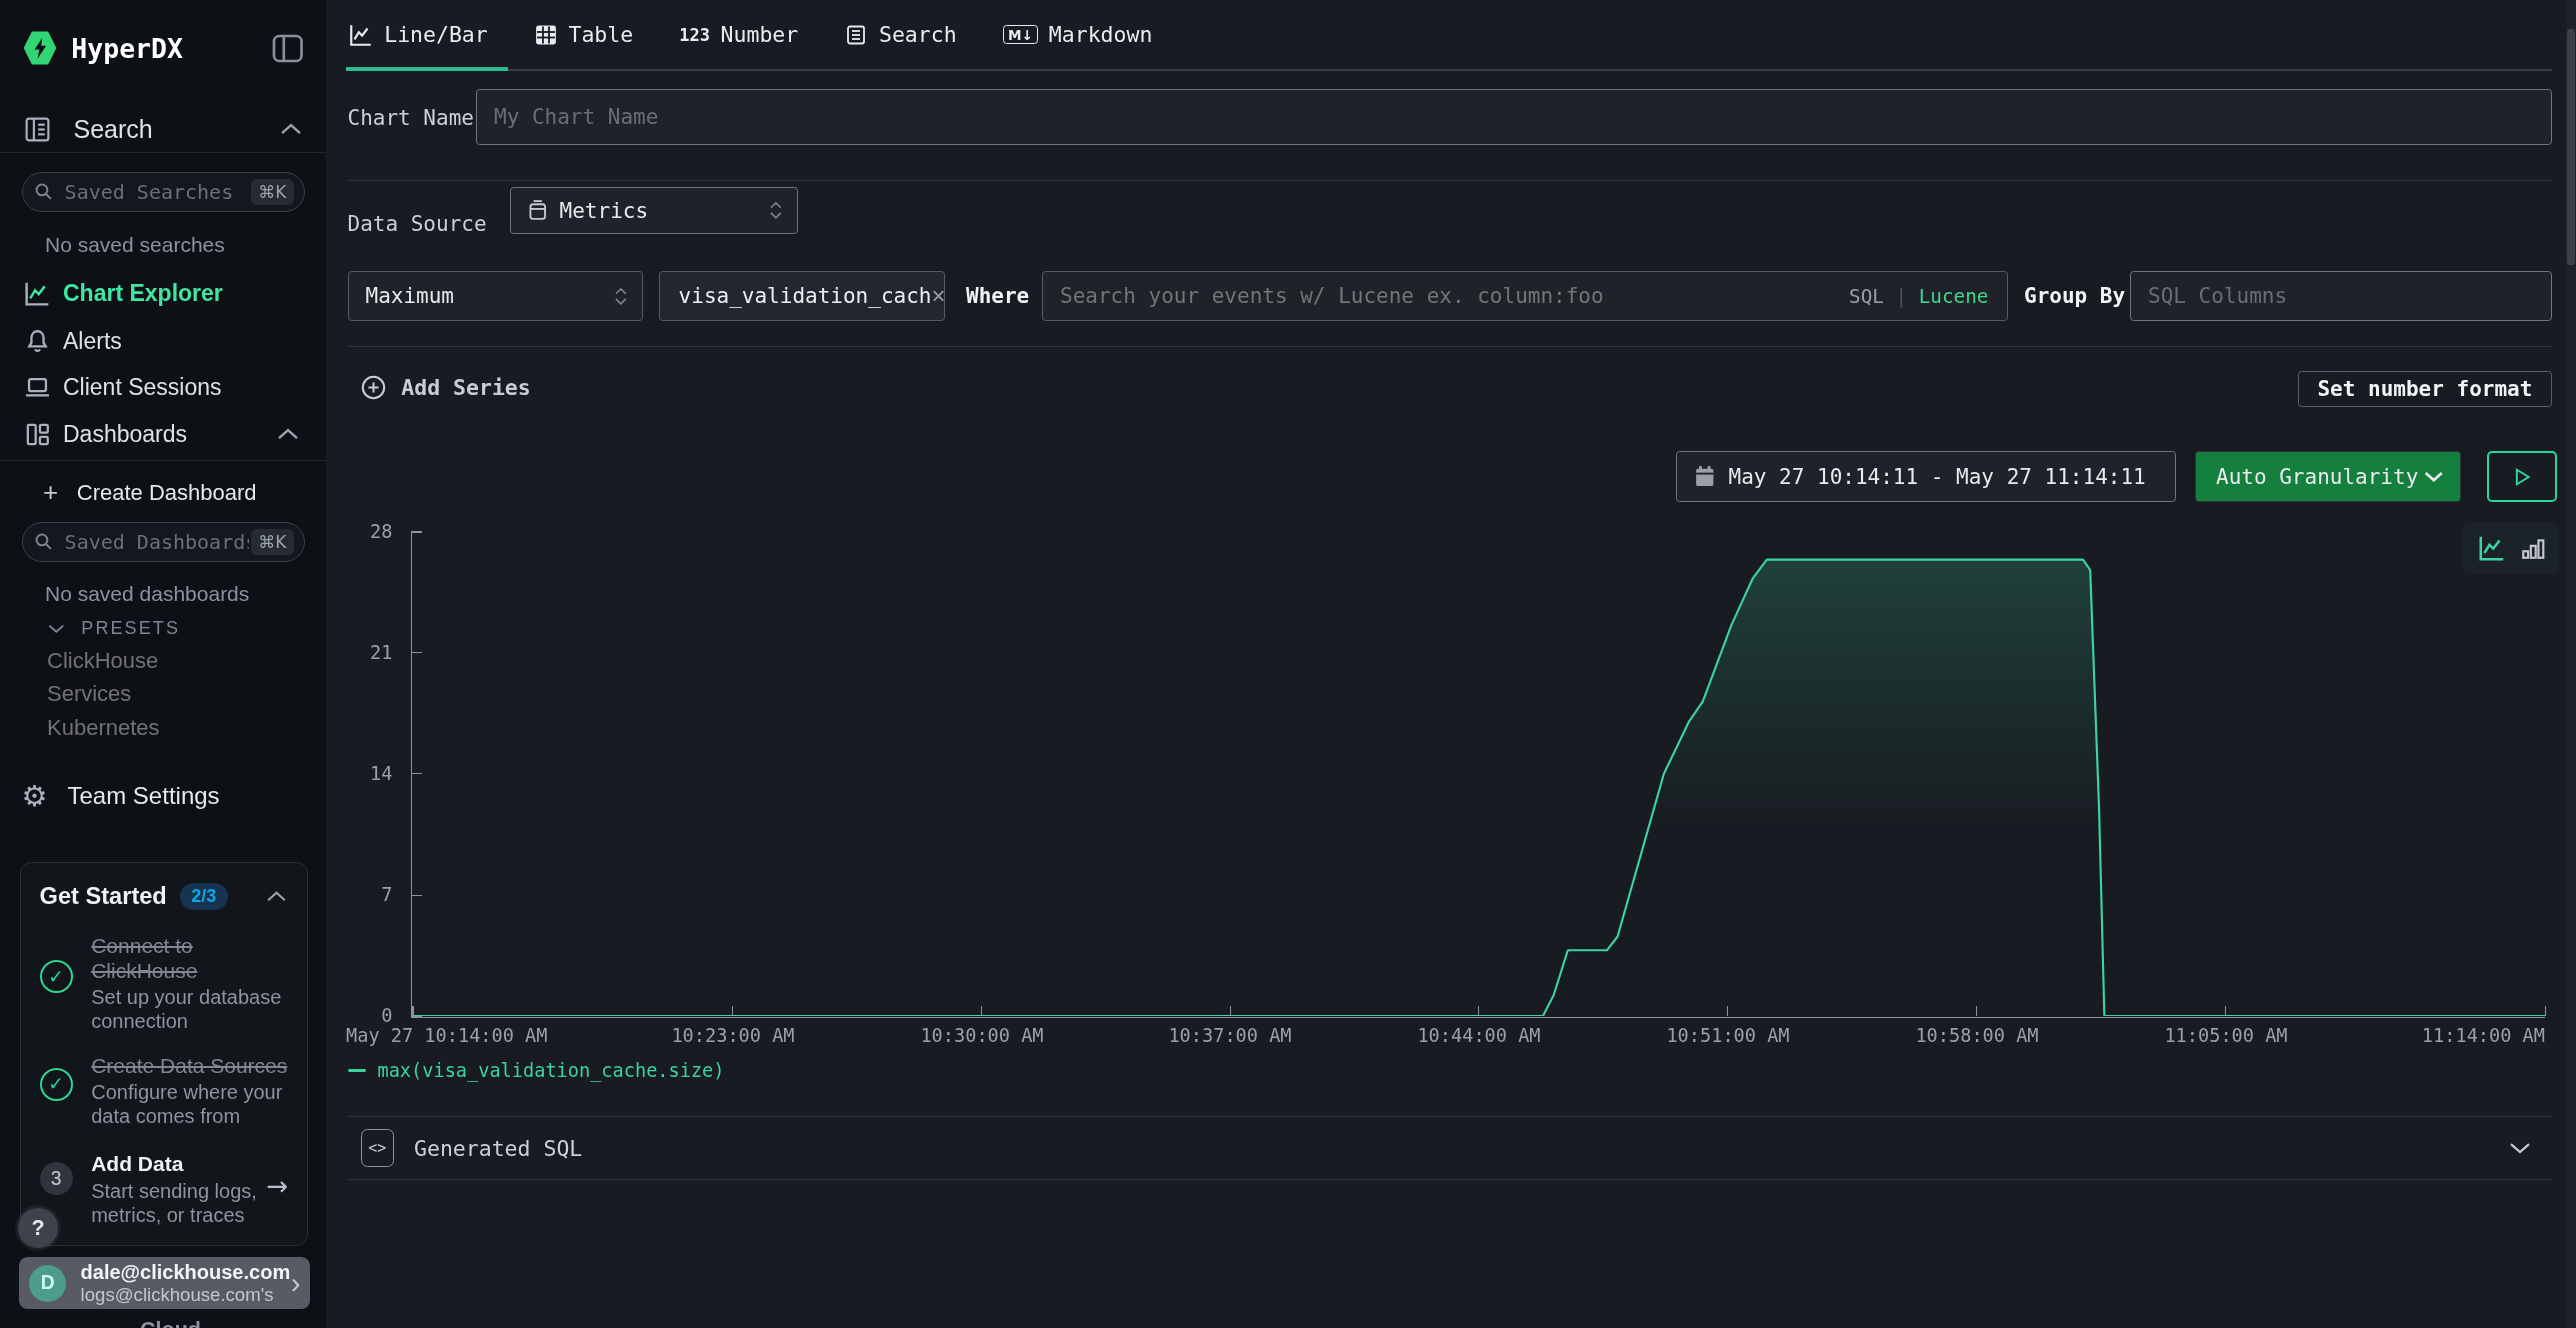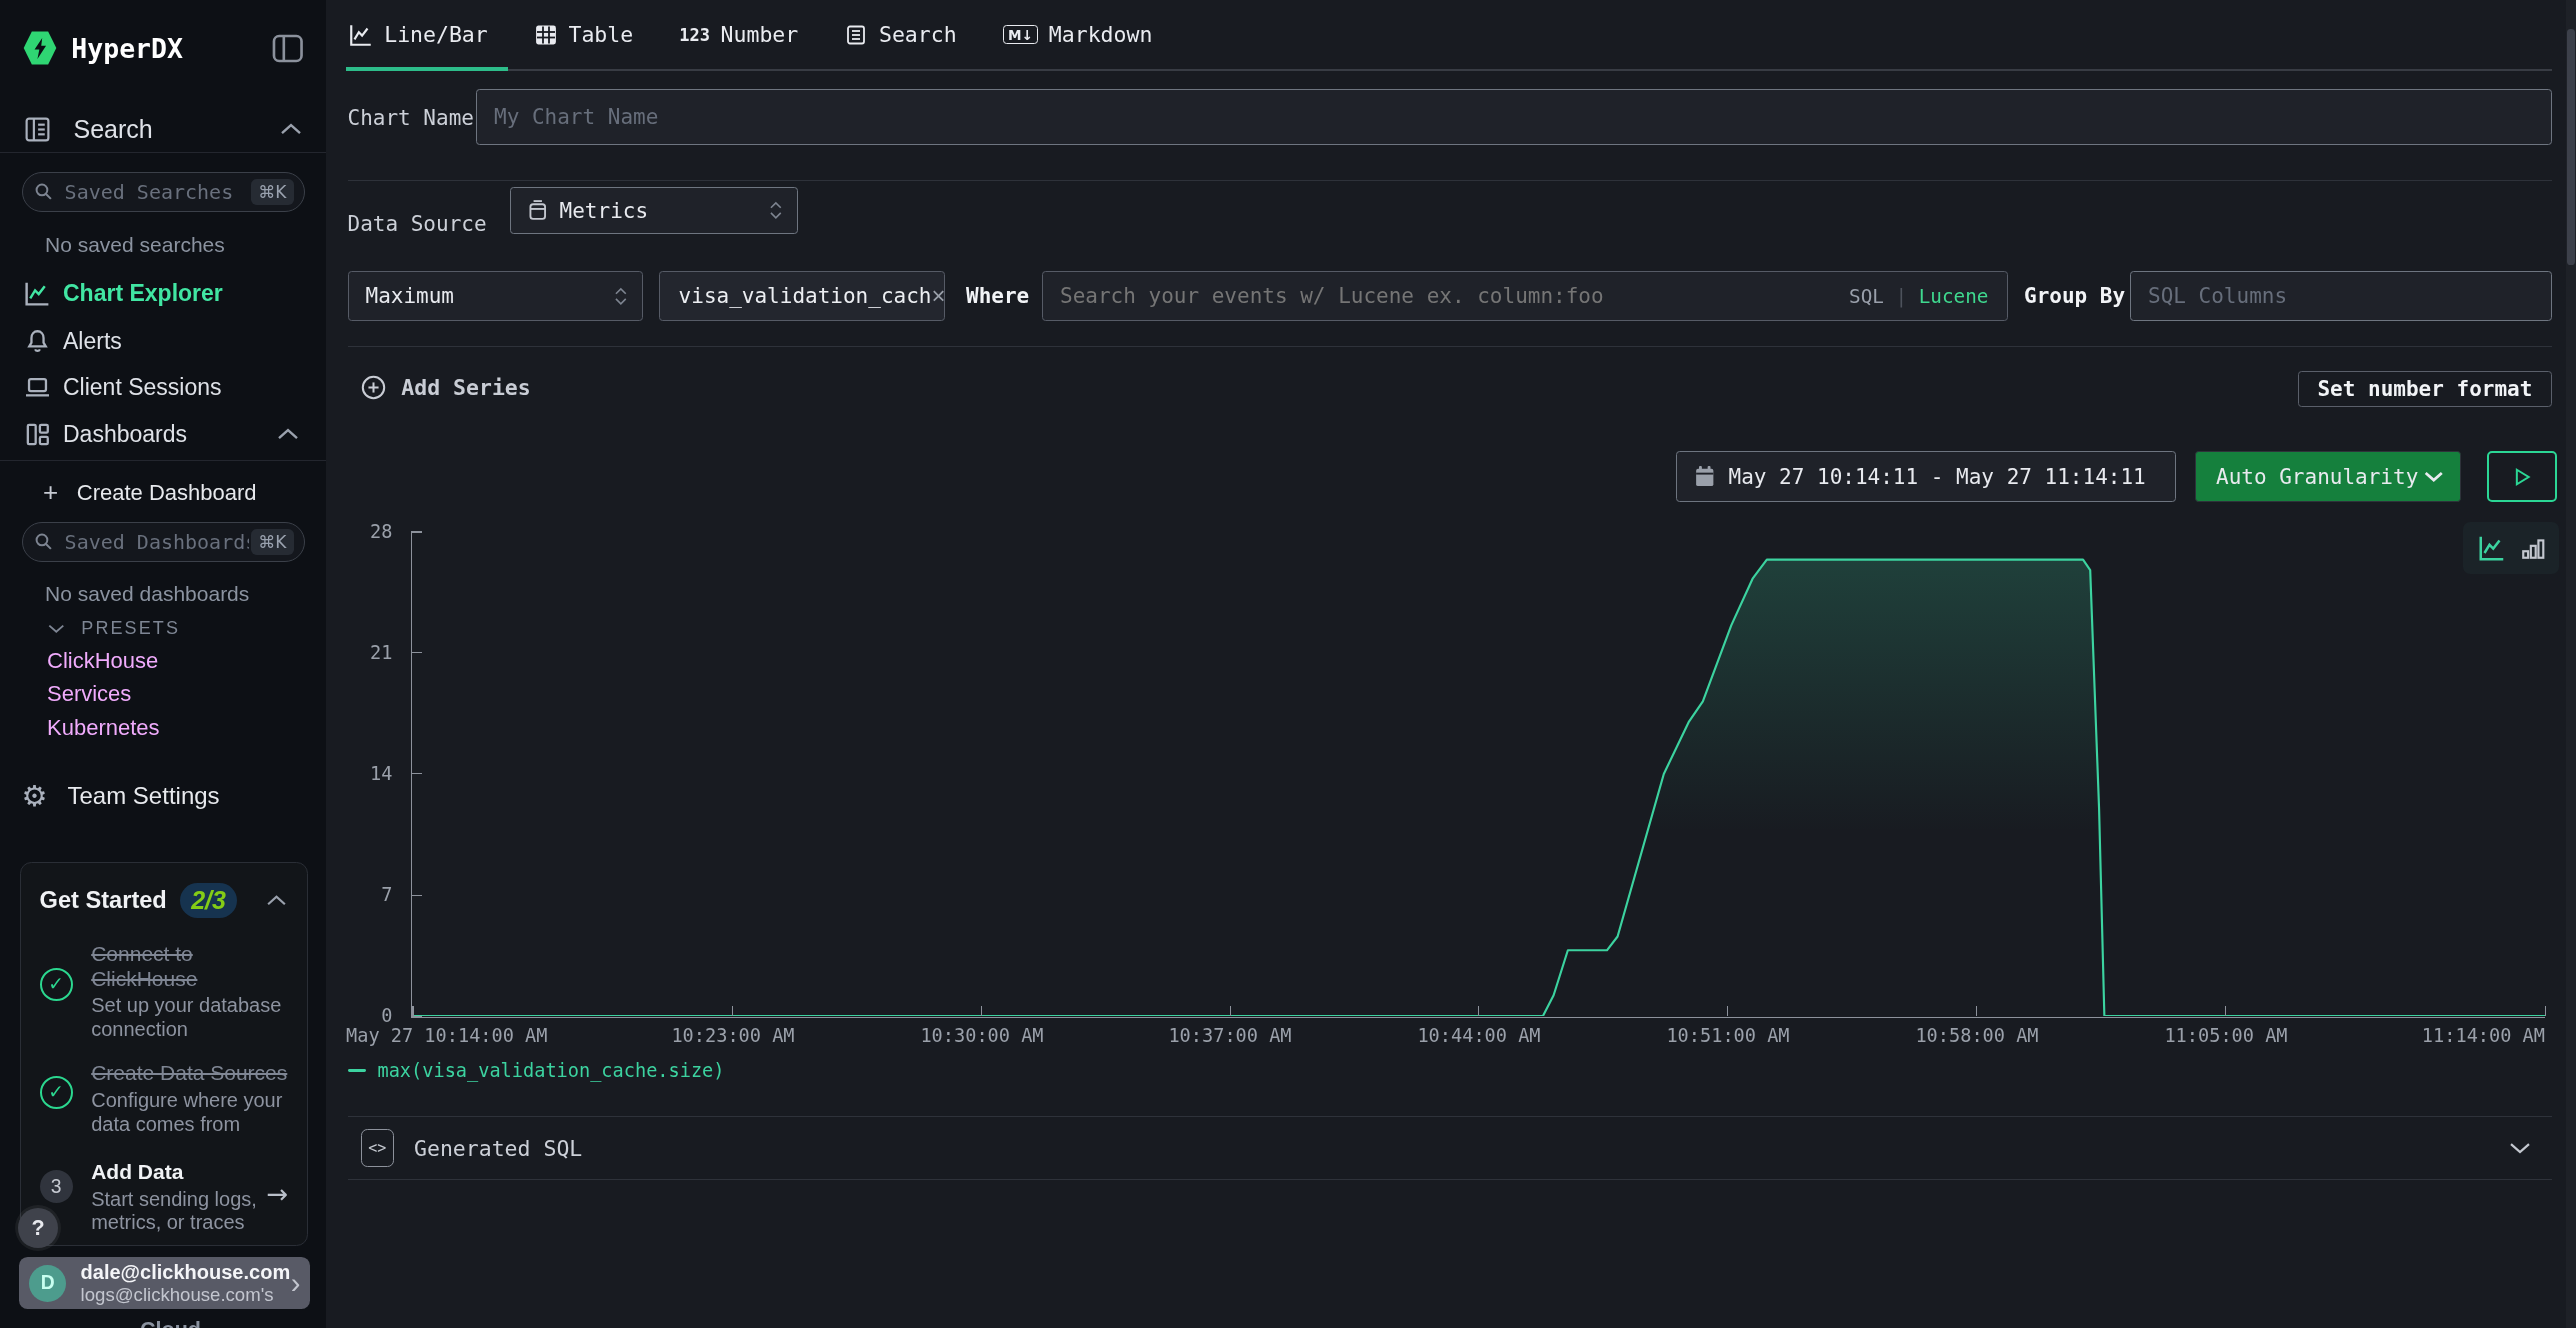--- a/index.html
+++ b/index.html
@@ -17,26 +17,26 @@
   .pill input{background:transparent;border:none;outline:none;flex:1;margin-left:8.6px;
               font-family:"DejaVu Sans Mono",monospace;font-size:20px;color:#c7ccd4;min-width:0;}
   .pill input::placeholder{color:#69707d;}
   .kbd{background:#262b33;border-radius:5.7px;padding:2.9px 7.2px;font-size:17px;color:#9aa2af;
        font-family:"DejaVu Sans","Liberation Sans",sans-serif;}
   .muted{color:#8b93a0;}
   .nav-item{position:absolute;left:0;width:326px;height:40px;display:flex;align-items:center;padding-left:23px;box-sizing:border-box;cursor:pointer;}
   .nav-item .lbl{margin-left:11px;font-size:23px;color:#dfe2e8;}
   .nav-item.active .lbl{color:#41e6a3;font-weight:bold;}
   .divider-h{position:absolute;left:0;width:326px;height:0;border-top:0.7px solid #23262e;}
-  .preset{font-size:22px;color:#f0abfc;text-align:center;}
+  .preset{font-size:22px;color:#737373;text-align:center;}
   
   #gs-card{position:absolute;left:20px;top:862px;width:288px;height:384px;background:#121519;
            border:1.4px solid #2a2e36;border-radius:11.4px;box-sizing:border-box;}
-  .gs-badge{background:#16334f;color:#84cc16;font-weight:bold;font-size:25px;border-radius:715px;
-            padding:2.9px 11.4px;margin-left:13px;font-style:italic;}
+  .gs-badge{background:#16334f;color:#0ea5e9;font-weight:bold;font-size:18px;border-radius:715px;
+            padding:2.9px 11.4px;margin-left:13px;}
   .check-circle{width:33px;height:33px;border:2.1px solid #2bd78f;border-radius:50%;display:flex;
                 align-items:center;justify-content:center;color:#2bd78f;font-size:18.6px;box-sizing:border-box;}
   .num-circle{width:33px;height:33px;border-radius:50%;background:#30343d;color:#c6cad2;display:flex;
               align-items:center;justify-content:center;font-size:19.3px;}
   .gs-title{font-size:21px;color:#7f8694;text-decoration:line-through;line-height:1.18;}
   .gs-title.todo{color:#f0f2f5;text-decoration:none;font-weight:bold;}
   .gs-desc{font-size:20px;color:#8d93a0;line-height:1.18;margin-top:2.9px;}
   #help-btn{position:absolute;left:18px;top:1208px;width:40px;height:40px;border-radius:50%;
             background:#3f424b;color:#e8e9ee;display:flex;align-items:center;justify-content:center;
             font-size:21.5px;font-weight:bold;box-shadow:0 0 0 2.9px rgba(255,255,255,0.06);}

